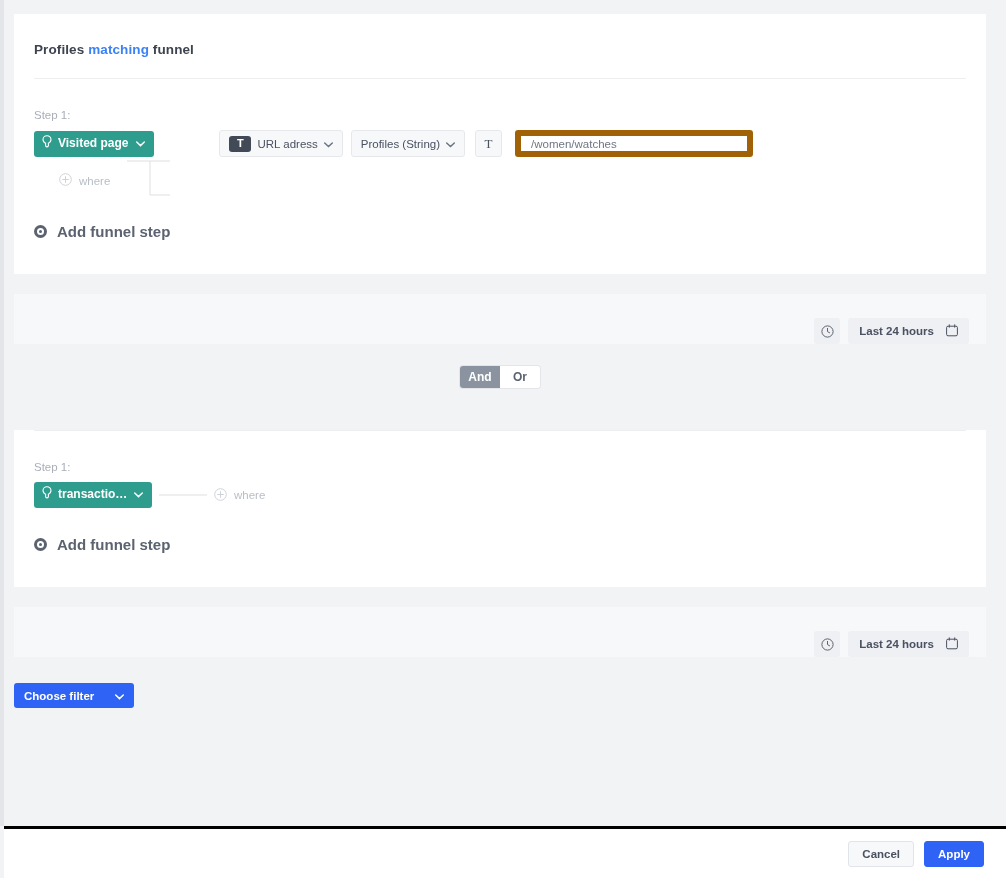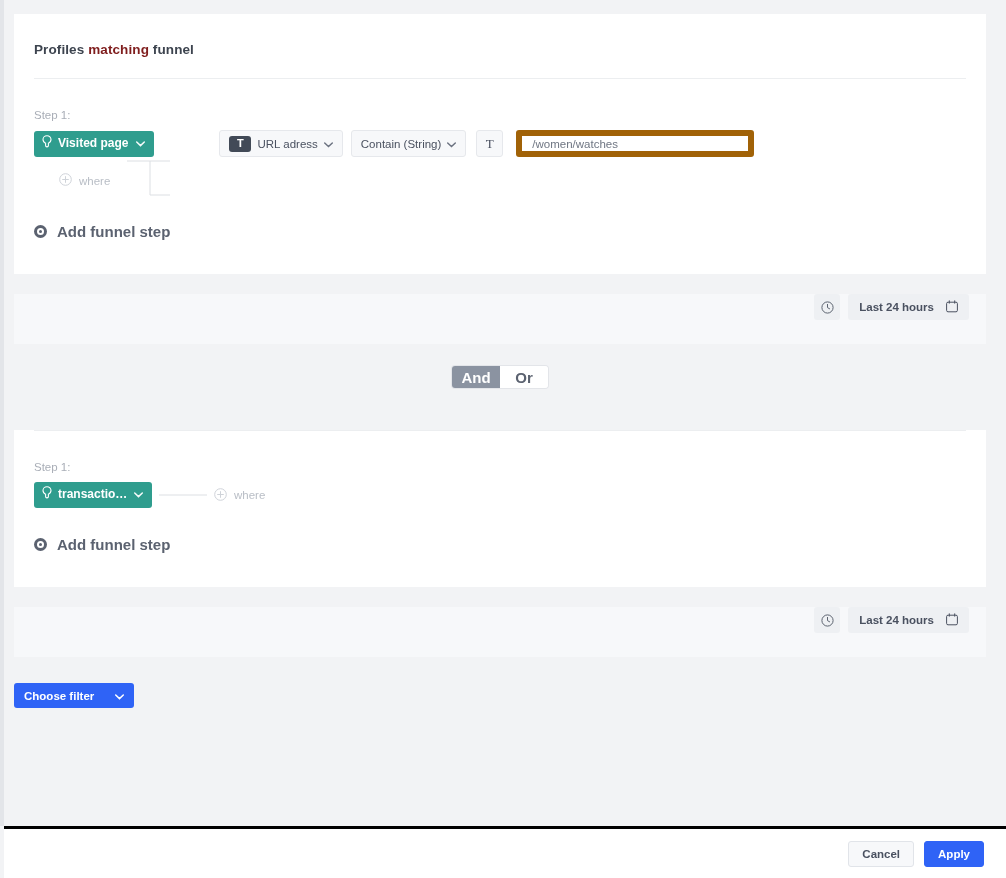--- a/index.html
+++ b/index.html
@@ -26,21 +26,21 @@
 
   
   .card {
     background: #ffffff;
     width: 972px;
   }
   .card-title {
     font-size: 13.5px; font-weight: bold; color: #3d444f;
     padding: 28px 0 0 20px; letter-spacing: .1px;
   }
-  .card-title .matching { color: #7f1d1d; }
+  .card-title .matching { color: #3b82f6; }
   .card-title .notmatching { color: #f44336; }
   .title-rule {
     height: 1px; background: #eceef0; margin: 21px 20px 0 20px;
   }
 
   .step-label {
     font-size: 11.5px; color: #a9aeb7; padding: 30px 0 0 20px;
   }
 
   .rowwrap { position: relative; padding-left: 20px; }
@@ -127,21 +127,21 @@
   }
   .addstep .dot::before {
     content: ""; position: absolute; left: 5px; top: 5px;
     width: 3px; height: 3px; border-radius: 50%;
     background: #5b6270; z-index: 2;
   }
 
   
   .timebar {
     width: 972px; height: 50px; background: #f7f8fa;
-    display: flex; align-items: flex-start; justify-content: flex-end;
+    display: flex; align-items: flex-end; justify-content: flex-end;
     padding-right: 17px; gap: 8px;
   }
   .clockbtn {
     width: 26px; height: 26px; border-radius: 3px; background: #eef0f3;
     display: inline-flex; align-items: center; justify-content: center;
     color: #5c6370; cursor: pointer;
   }
   .rangebtn {
     height: 26px; background: #eef0f3; border-radius: 3px;
     display: inline-flex; align-items: center; gap: 12px;
@@ -152,23 +152,23 @@
   
   .andor-wrap {
     width: 972px; display: flex; justify-content: center;
     padding: 22px 0 21px 0;
   }
   .andor {
     display: inline-flex; border-radius: 3px; overflow: hidden;
     box-shadow: 0 0 0 1px #e3e5e9;
   }
   .andor .seg {
-    width: 48px; height: 22px;
-    display: inline-flex; align-items: center; justify-content: center;
-    font-size: 15px; font-weight: bold; cursor: pointer;
+    width: 40px; height: 22px;
+    display: inline-flex; align-items: center; justify-content: center;
+    font-size: 12px; font-weight: bold; cursor: pointer;
     background: #ffffff; color: #5b6270;
   }
   .andor .seg.active { background: #8b93a1; color: #ffffff; }
 
   
   .choosewrap { padding: 26px 0 0 0; }
   .choose {
     display: inline-flex; align-items: center; gap: 21px;
     background: #2f63f6; color: #fff;
     height: 25px; border-radius: 3px; padding: 0 10px;
@@ -241,21 +241,21 @@
             <span class="tbox">T</span>
             <span>URL adress</span>
             <span class="cv">
               <svg width="9" height="6" viewBox="0 0 9 6">
                   <path d="M0.7 1 L4.5 4.6 L8.3 1" fill="none" stroke="#6b7280" stroke-width="1.4" stroke-linecap="round"></path>
                 </svg>
             </span>
           </div>
 
           <div class="pill" style="margin-right:10px;">
-            <span>Contain (String)</span>
+            <span>Profiles (String)</span>
             <span class="cv">
               <svg width="9" height="6" viewBox="0 0 9 6">
                   <path d="M0.7 1 L4.5 4.6 L8.3 1" fill="none" stroke="#6b7280" stroke-width="1.4" stroke-linecap="round"></path>
                 </svg>
             </span>
           </div>
 
           <div class="iconbtn" style="margin-right:13px;">
             <span style="font-size:13px;font-weight:normal;font-family:'Liberation Serif',serif;">T</span>
           </div>

